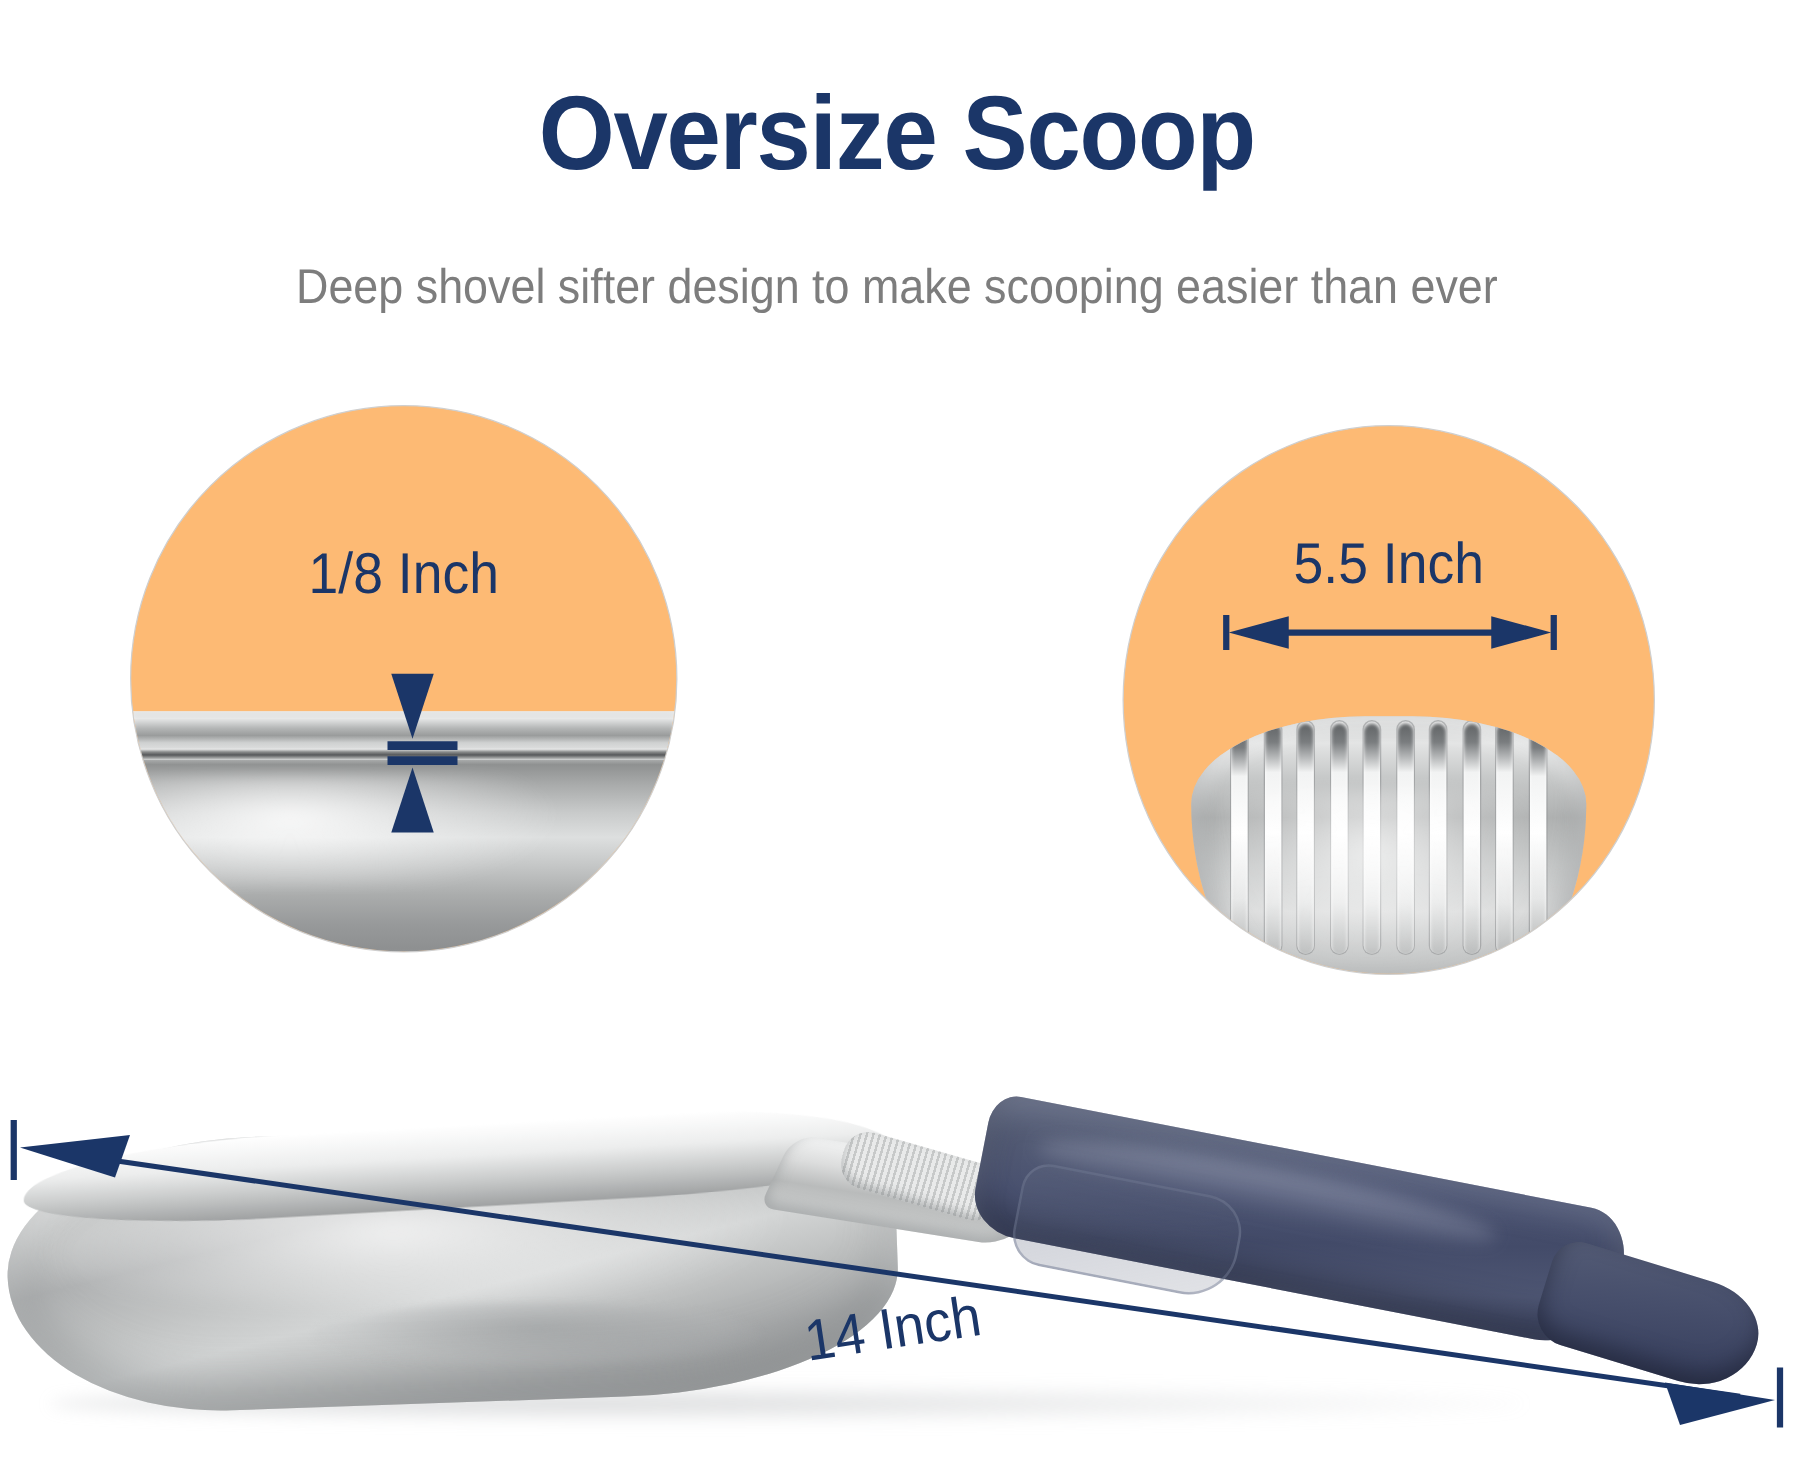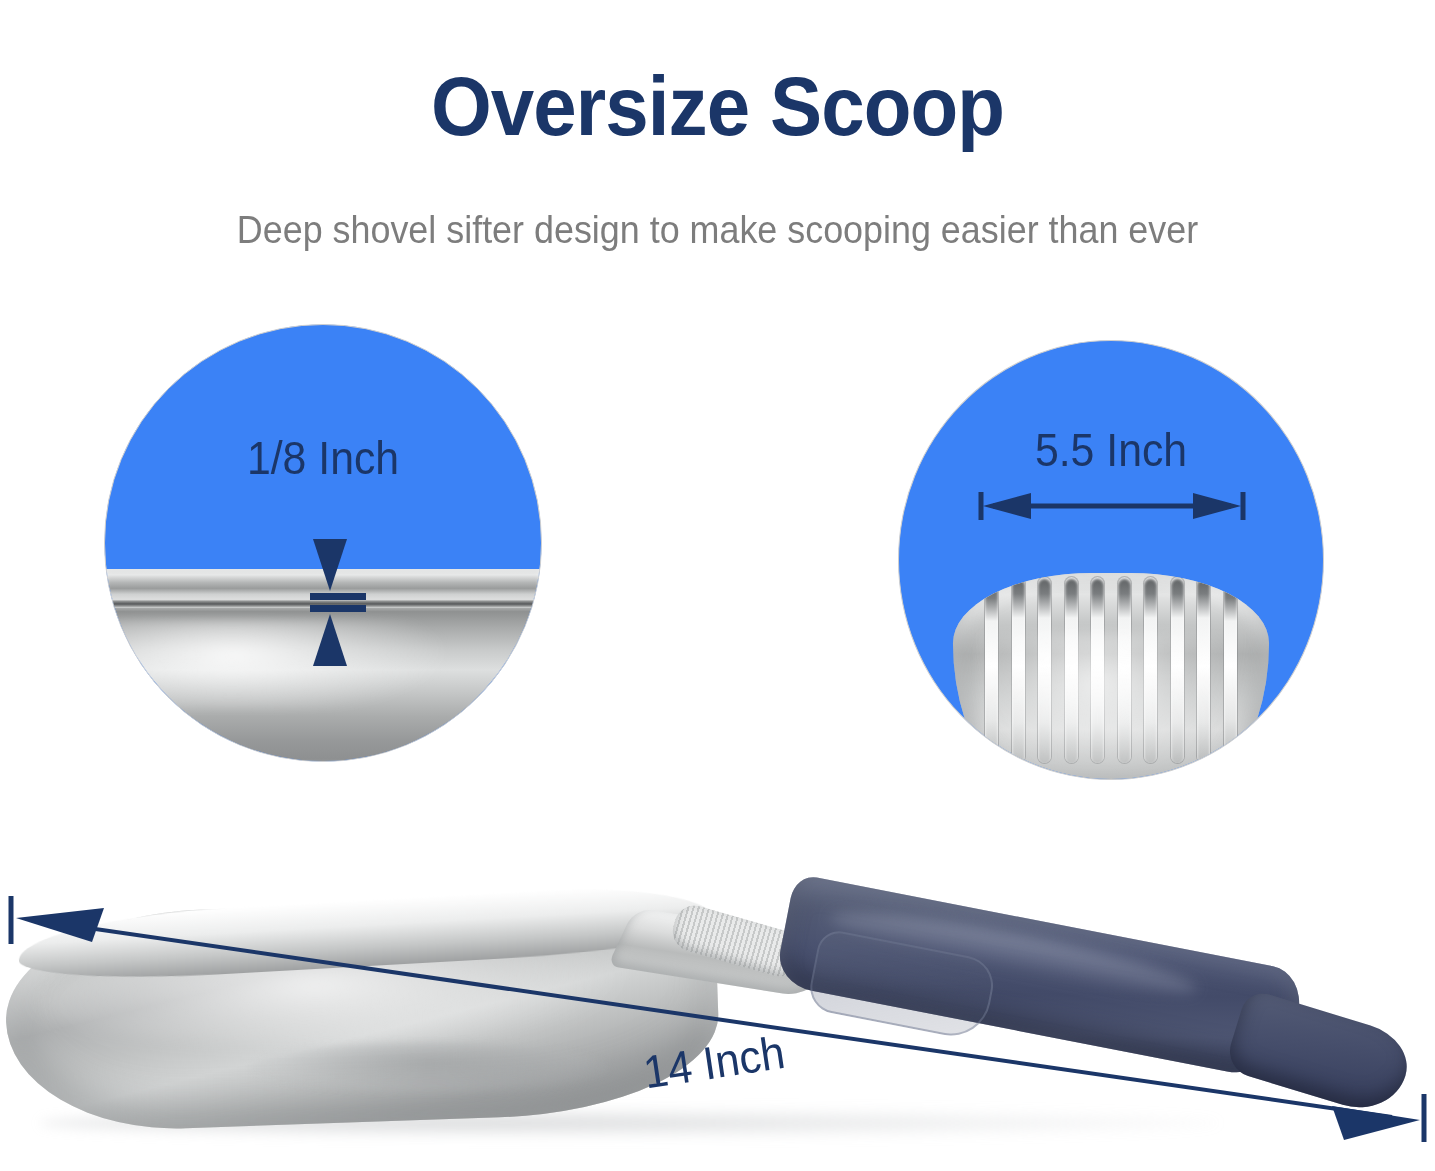--- a/index.html
+++ b/index.html
@@ -24,21 +24,21 @@
     position:absolute;left:0;right:0;top:170px;
     text-align:center;
     font-size:39px;line-height:1.1;
     font-weight:400;
     color:#7d7d7d;
     transform:scaleX(.92);
   }
 
   
   .callout{position:absolute;border-radius:50%;overflow:hidden;
-           border:1px solid #cfcfcf;background:#3b82f6;}
+           border:1px solid #cfcfcf;background:#fdba74;}
   #callout-thickness{left:104px;top:324px;width:436px;height:436px;}
   #callout-width{left:898px;top:340px;width:424px;height:438px;}
 
   .callout-label{
     position:absolute;width:100%;text-align:center;
     color:#1b3668;font-weight:400;
     transform:scaleX(.93);
   }
   #thickness-label{top:106px;font-size:46px;letter-spacing:0px;}
   #width-label{top:82px;font-size:46px;letter-spacing:0px;}

